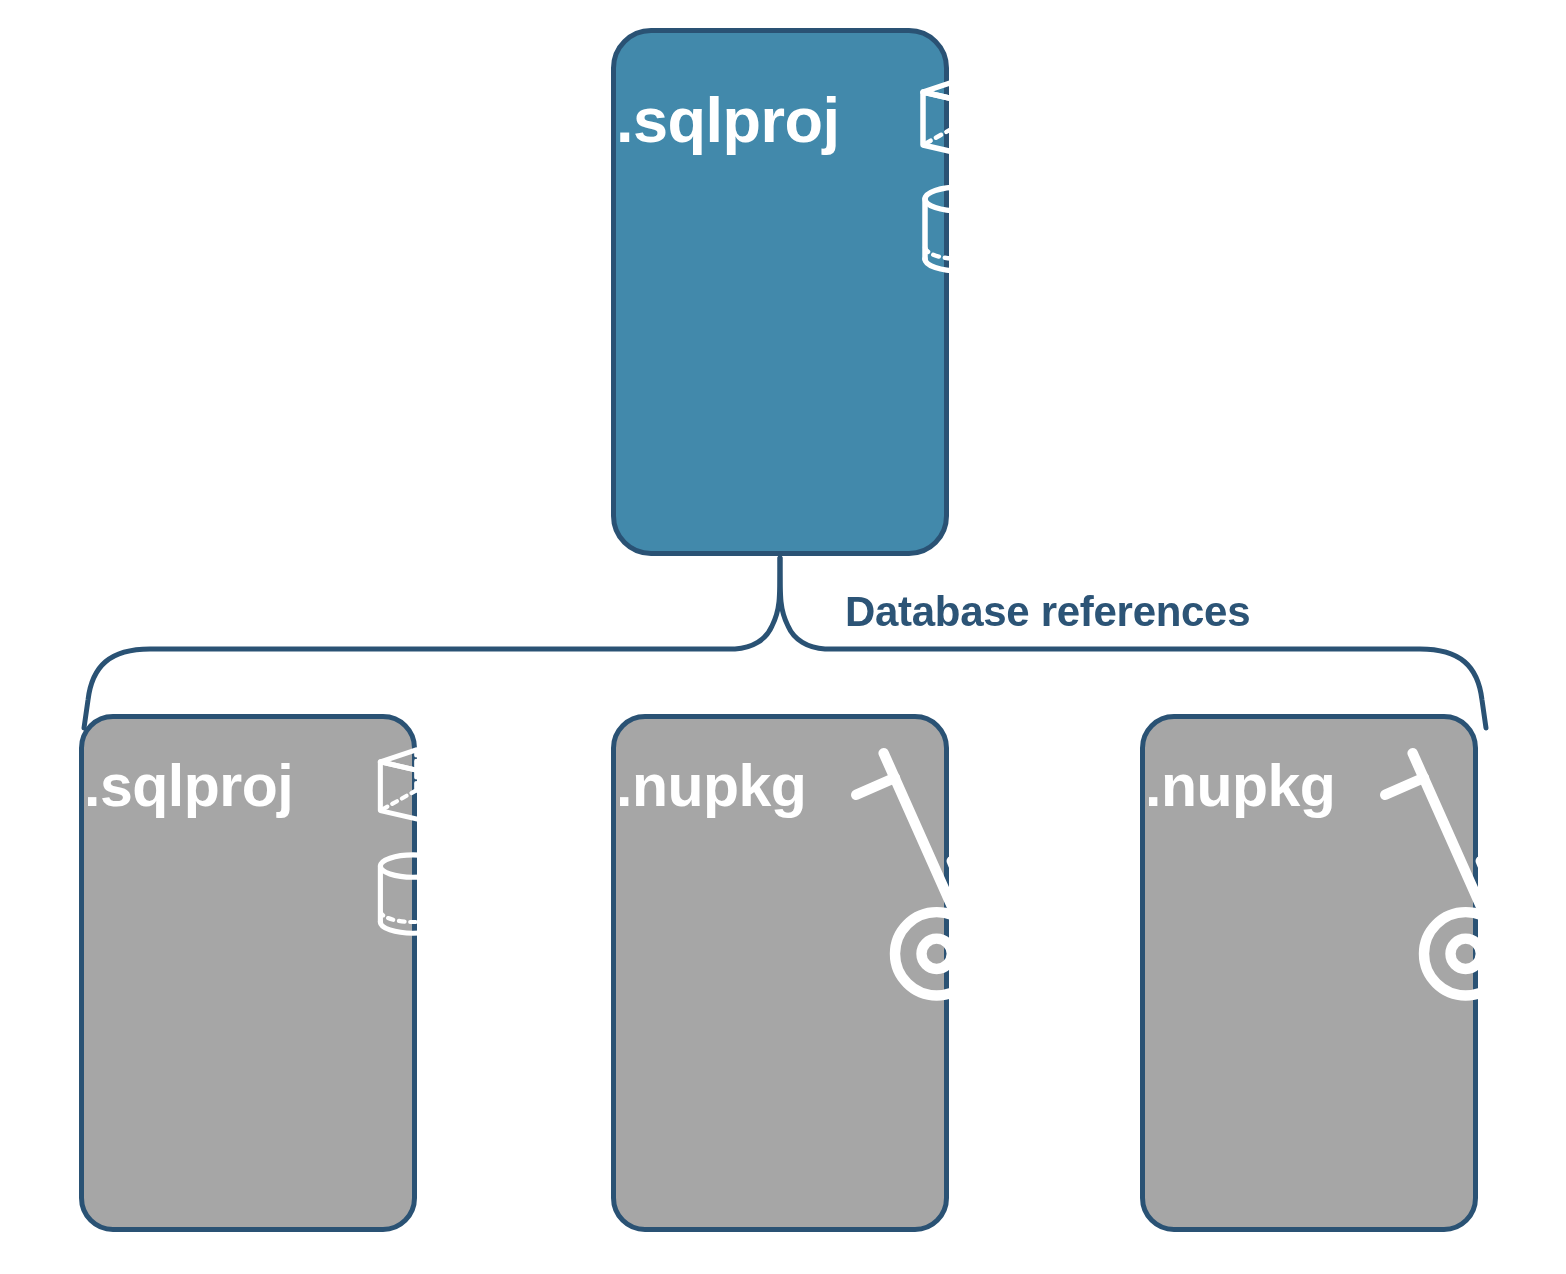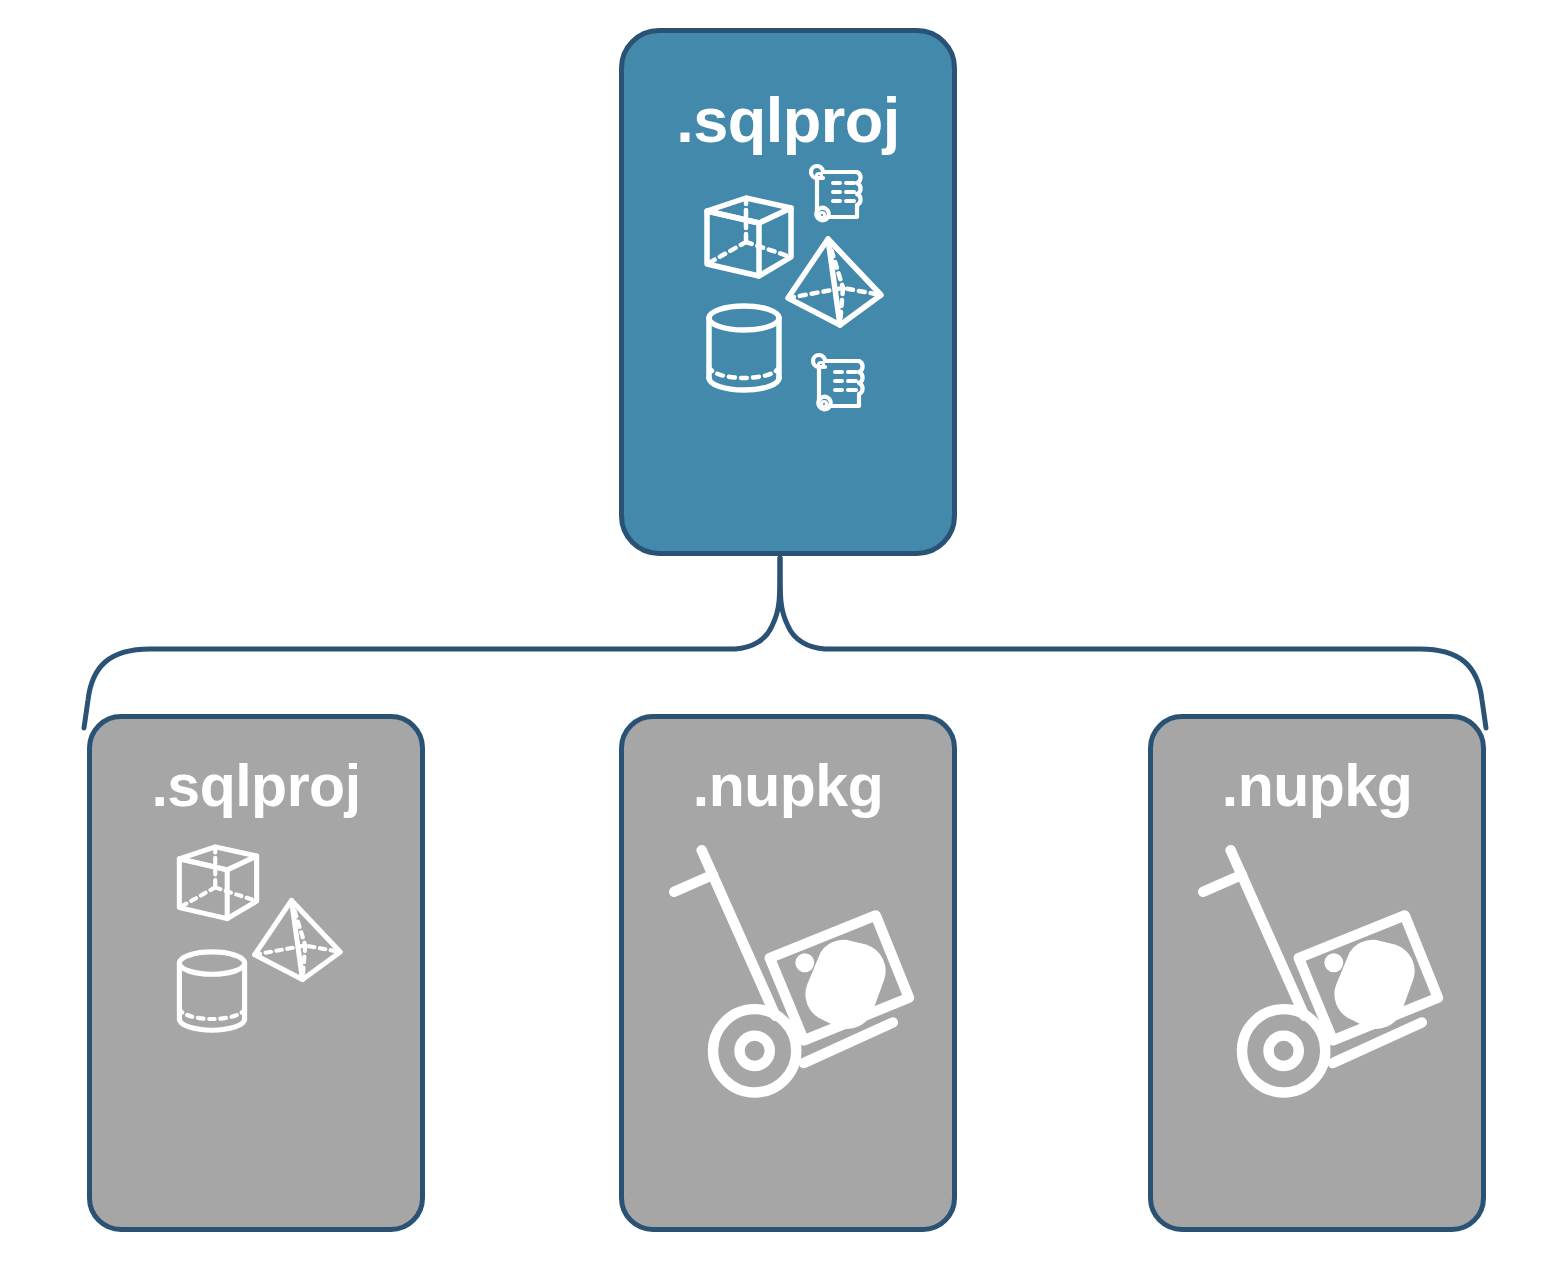--- a/index.html
+++ b/index.html
@@ -18,23 +18,21 @@
     overflow: hidden;
   }
 
   
   .node {
     position: absolute;
     box-sizing: border-box;
     border: 5px solid #2a5274;
     border-radius: 34px;
     display: flex;
-    flex-direction: column;
-    align-items: center;
-    margin-left: 8px;
+    flex-direction: row;
   }
   .node-parent {
     left: 611px;
     top: 28px;
     width: 338px;
     height: 528px;
     background: #4289ab;
     border-radius: 40px;
   }
   .node-child {
@@ -174,20 +172,21 @@
              C110 649 92 666 88 700
              L84 728"></path>
     <path d="M780 558
              C780 600 780 610 788 626
              C794 640 808 648 825 649
              L1420 649
              C1460 649 1478 666 1482 700
              L1486 728"></path>
   </svg>
 
+  <div class="brace-label">Database references</div>
 
   <div class="node node-child child-1">
     <div class="node-label">.sqlproj</div>
 
     <div class="icon-area">
 
       <svg style="left:80px; top:18px;" width="92" height="92" viewBox="0 0 100 100" fill="none" stroke="#ffffff" stroke-width="5.5" stroke-linecap="round" stroke-linejoin="round">
         <path d="M8 27 L8 80 L60 92 L60 39 Z"></path>
         <path d="M8 27 L47 14 L92 24 L60 39 Z"></path>
         <path d="M92 24 L92 73 L60 92"></path>

